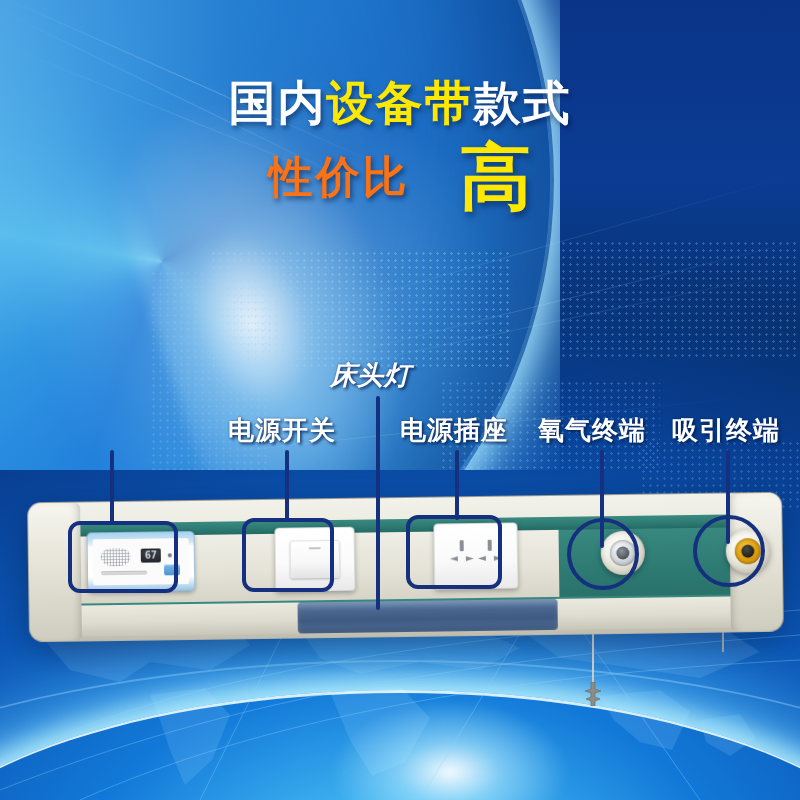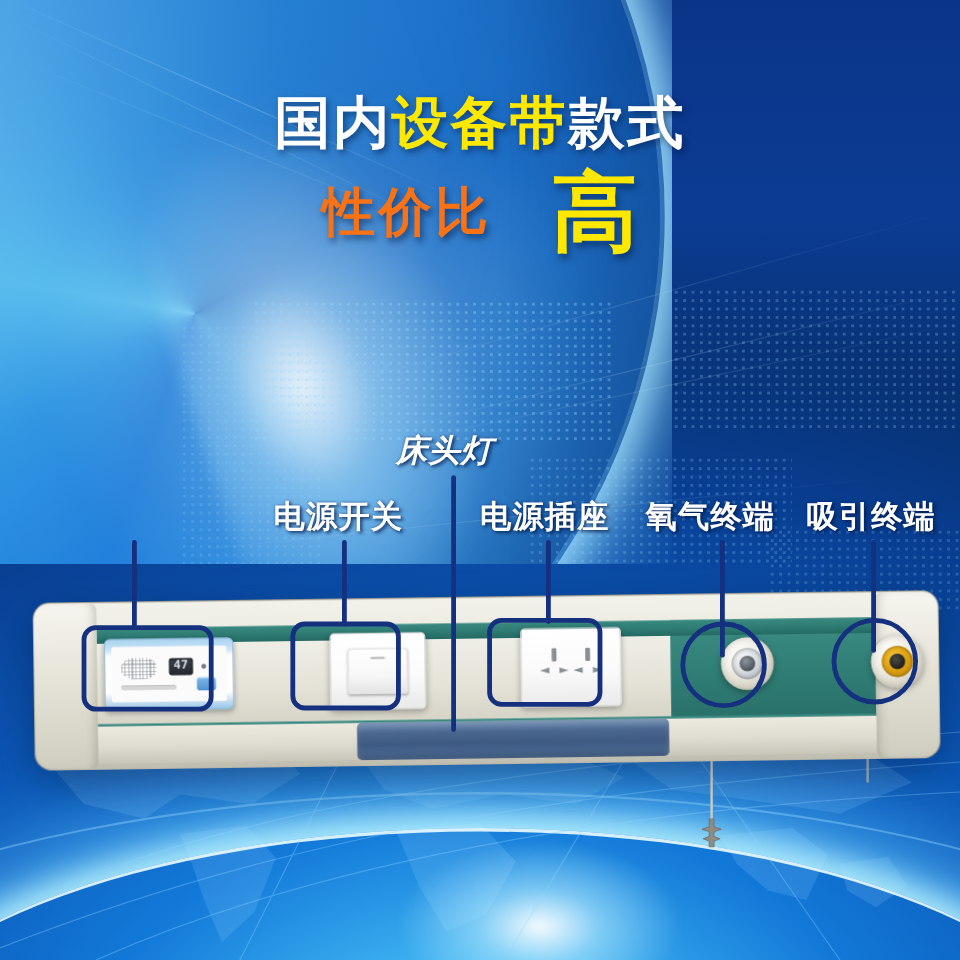--- a/index.html
+++ b/index.html
@@ -241,21 +241,21 @@
       <div class="stripe top"></div>
       <div class="stripe bot"></div>
       <div class="bottom-rail"></div>
       <div class="bedlight"></div>
       <div class="cap left"></div>
       <div class="cap right"></div>
 
       <div class="mod intercom">
         <div class="ic-face">
           <div class="ic-grille"></div>
-          <div class="ic-display">47</div>
+          <div class="ic-display">67</div>
           <div class="ic-dot"></div>
           <div class="ic-slot"></div>
           <div class="ic-btn"></div>
         </div>
       </div>
 
       <div class="mod switch">
         <div class="sw-rocker">
           <div class="sw-mark"></div>
         </div>

